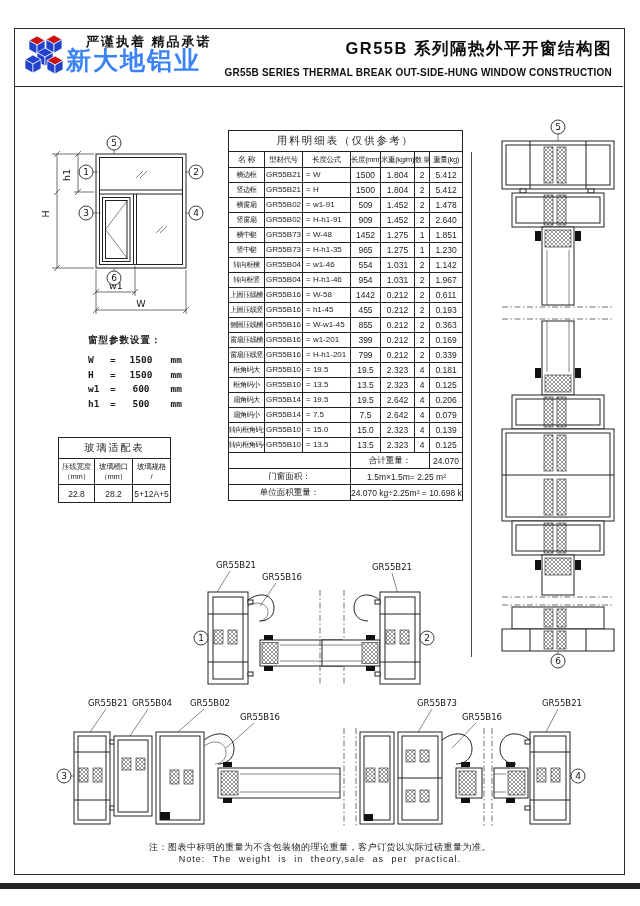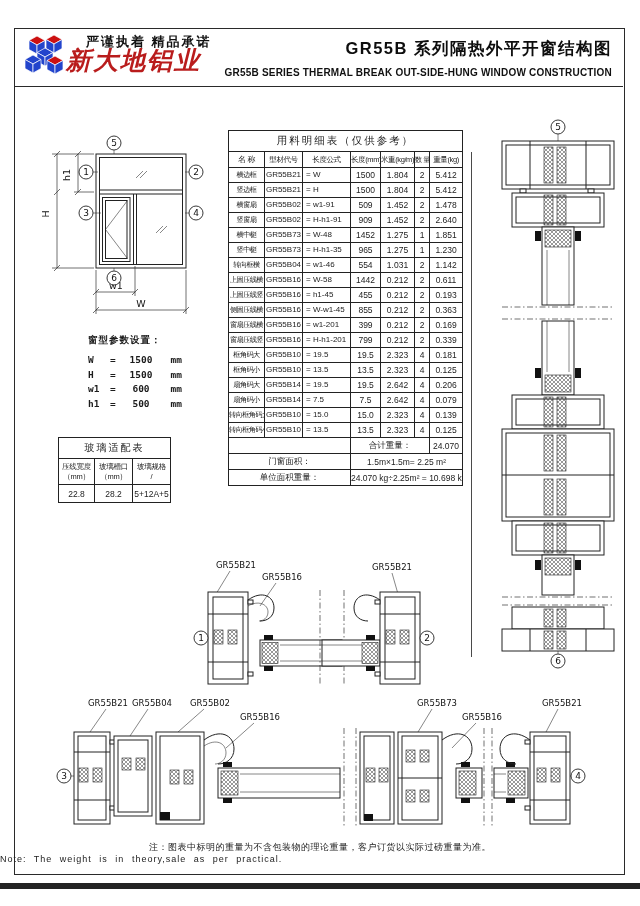--- a/index.html
+++ b/index.html
@@ -2,22 +2,22 @@
 <html><head>
 <meta charset="utf-8">
 <style>
   html,body{margin:0;padding:0}
   body{width:640px;height:906px;position:relative;background:#fff;overflow:hidden;
        font-family:"Liberation Sans","DejaVu Sans",sans-serif;color:#1c1c1c}
   .abs{position:absolute}
   .page-frame{left:14px;top:28px;width:609px;height:845px;border:1px solid #2a2a2a}
   .hdr-band{left:14px;top:28px;width:609px;height:58px;border-bottom:1px solid #2a2a2a}
   .slogan{left:86px;top:33px;font-size:13px;font-weight:bold;letter-spacing:2px;color:#111}
-  .company{left:66px;top:44px;font-size:25px;font-weight:bold;font-style:italic;
-           font-family:"DejaVu Serif","Liberation Serif",serif;letter-spacing:2px;color:#b91c1c}
+  .company{left:66px;top:44px;font-size:25px;font-weight:bold;
+           font-family:"DejaVu Serif","Liberation Serif",serif;letter-spacing:2px;color:#3b82f6}
   .doc-title{right:28px;top:38px;font-size:16.5px;font-weight:bold;letter-spacing:1.5px;color:#0d0d0d}
   .doc-sub{right:28px;top:67px;font-size:10px;font-weight:600;letter-spacing:0.2px;color:#111}
   
   .params{left:88px;top:334px;width:140px;font-size:9.5px;font-weight:600}
   .params .p-title{margin-bottom:5px;letter-spacing:1px}
   .p-row{display:flex;height:14.8px;align-items:center;font-family:"DejaVu Sans Mono","Liberation Mono",monospace}
   .p-n{width:22px}.p-e{width:14px}.p-v{width:34px;text-align:center}.p-u{width:24px;text-align:right}
   
   table{border-collapse:collapse;table-layout:fixed;background:#fff}
   td{border:1px solid #222;text-align:center;padding:0;overflow:hidden;white-space:nowrap}
@@ -27,21 +27,21 @@
   .mat tbody td{height:14px;line-height:14px}
   .mat td.nm{font-size:7.2px;letter-spacing:-0.6px}
   .mat td.fm{text-align:left;padding-left:3px;font-size:8px}
   .mat tfoot td{height:15px}
   .gls{left:58px;top:437px;width:112px;font-size:8.5px}
   .gls .t-title td{height:20px;font-size:10px;font-weight:normal;letter-spacing:2px}
   .gls .g-h{font-size:7.5px;white-space:pre-line;line-height:1.25;height:25px;letter-spacing:-0.3px}
   .gls .g-v td{height:17px}
   
   .foot-cn{left:0;top:841px;width:640px;text-align:center;font-size:9px;letter-spacing:0.5px}
-  .foot-en{left:0;top:854px;width:640px;font-size:9px;letter-spacing:1px;word-spacing:4px;color:#222}
+  .foot-en{left:0;top:854px;width:640px;text-align:center;font-size:9px;letter-spacing:1px;word-spacing:4px;color:#222}
   .page-edge{left:0;top:883px;width:640px;height:6px;background:#232323}
   .col-div{left:471px;top:152px;width:1px;height:505px;background:#4a4a4a}
   
   svg{overflow:visible}
   .dwg line,.dwg path,.dwg rect,.dwg circle,.dwg polyline{stroke:#222;fill:none;stroke-width:1}
   .dwg .w{fill:#fff}
   .dwg .tb{fill:url(#xh);stroke-width:0.6}
   .dwg .blk{fill:#111;stroke:none}
   .dwg .thin{stroke-width:0.55}
   .dwg .dim{stroke-width:0.65}
@@ -305,20 +305,29 @@
       <tr>
         <td class="nm">转向框横</td>
         <td style="font-size:8px">GR55B04</td>
         <td class="fm">= w1-46</td>
         <td>554</td>
         <td>1.031</td>
         <td>2</td>
         <td>1.142</td>
       </tr>
 
+      <tr>
+        <td class="nm">转向框竖</td>
+        <td style="font-size:8px">GR55B04</td>
+        <td class="fm">= H-h1-46</td>
+        <td>954</td>
+        <td>1.031</td>
+        <td>2</td>
+        <td>1.967</td>
+      </tr>
 
       <tr>
         <td class="nm">上固压线横</td>
         <td style="font-size:8px">GR55B16</td>
         <td class="fm">= W-58</td>
         <td>1442</td>
         <td>0.212</td>
         <td>2</td>
         <td>0.611</td>
       </tr>

